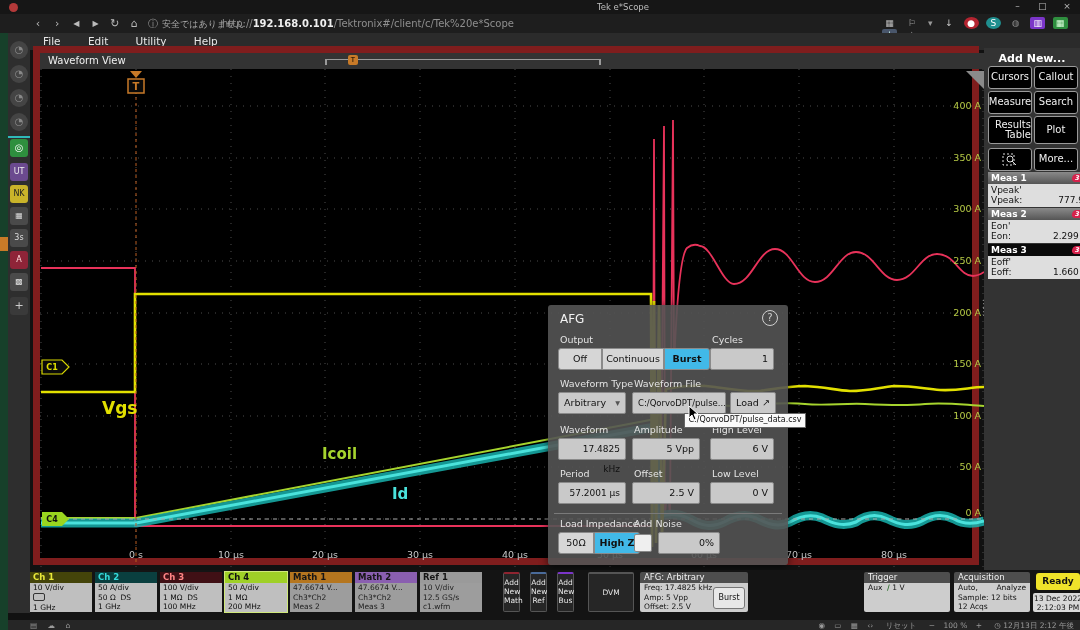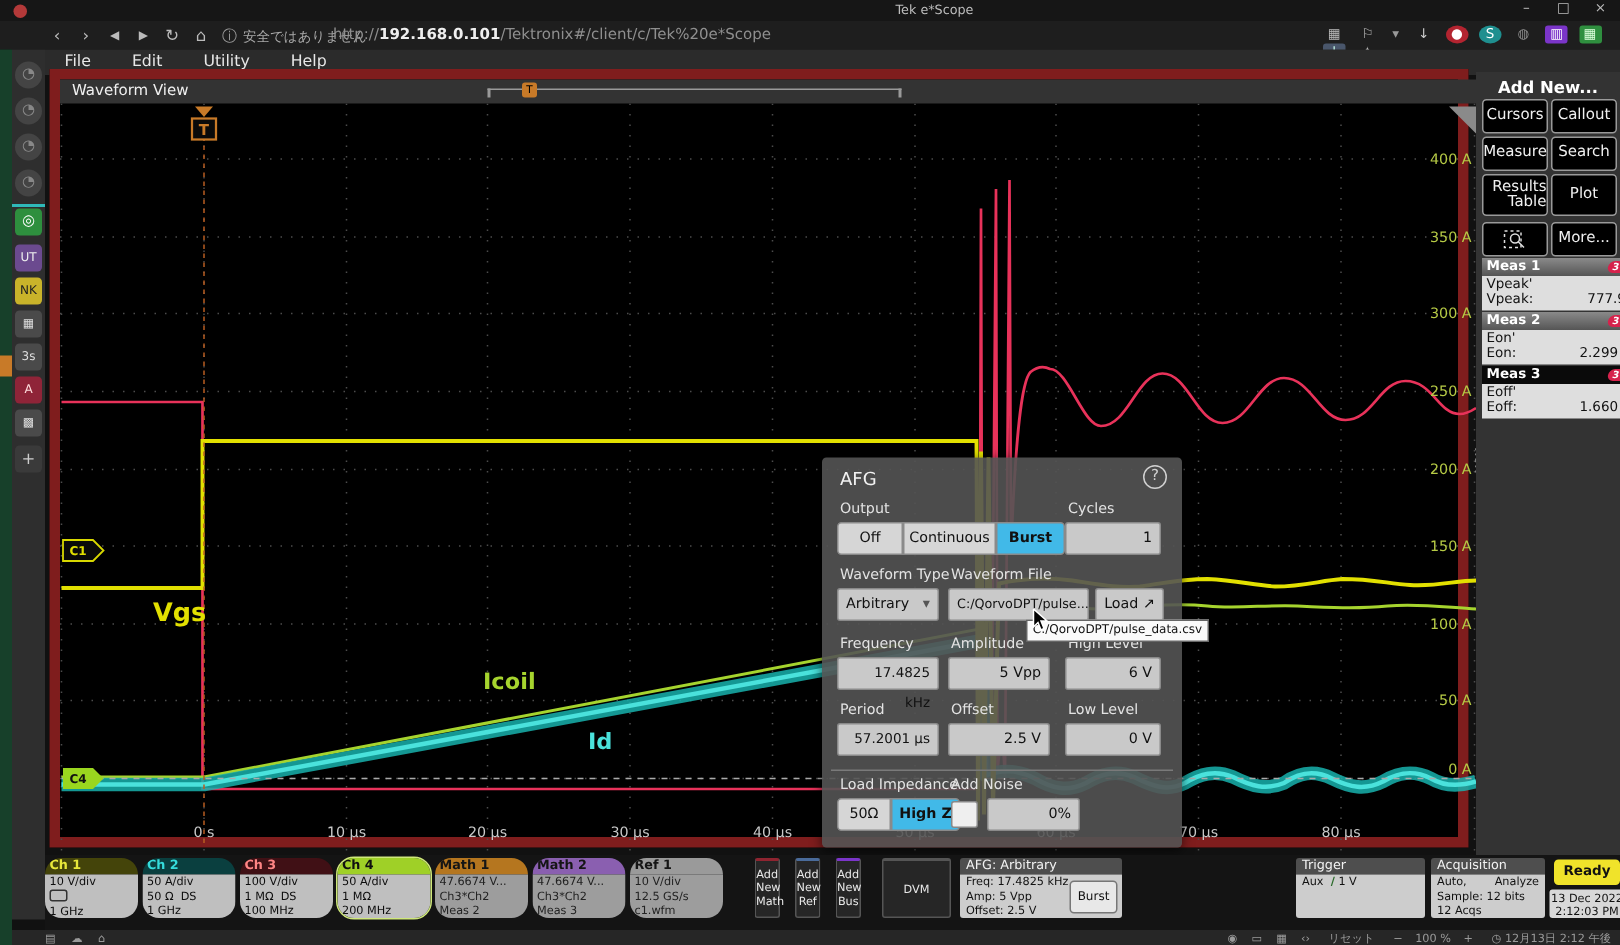--- a/index.html
+++ b/index.html
@@ -28,21 +28,21 @@
   .meas{position:absolute;left:4px;width:108px}
   .mhead{height:12px;background:linear-gradient(#8a8a8a,#555);color:#fff;font-size:9px;font-weight:bold;padding:0 3px;line-height:12px;position:relative}
   .mhead.sel{background:#0a0a0a}
   .pill{position:absolute;right:2px;top:2px;height:8px;font-size:6.5px;line-height:8px}
   .pillr{display:inline-block;background:#d6224c;color:#fff;border-radius:4px 0 0 4px;padding:0 3px;transform:skewX(-12deg)}
   .pillg{display:inline-block;background:#8a8a8a;color:#222;border-radius:0 4px 4px 0;padding:0 3px;transform:skewX(-12deg)}
   .mbody{background:#dedede;color:#111;font-size:9px;padding:1px 3px 2px}
   .mrow{display:flex;justify-content:space-between}
   
   #badges{left:30px;top:570px;width:1050px;height:50px;background:#141414}
-  .badge{position:absolute;top:2px;width:62px;height:40px;border-radius:11px;overflow:hidden}
+  .badge{position:absolute;top:2px;width:62px;height:40px;border-radius:0;overflow:hidden}
   .bhead{height:11px;font-size:8.5px;font-weight:bold;padding:0 3px;line-height:11px}
   .bbody{height:29px;background:#bfbfbf;color:#0d0d0d;font-size:7.5px;line-height:9.5px;padding:0 3px;white-space:pre}
   .dim .bbody{background:#9d9d9d;color:#222}
   .addbtn{position:absolute;top:2px;width:17px;height:40px;background:#262626;border:1px solid #555;border-top:2px solid #823;border-radius:2px;color:#e8e8e8;font-size:7.5px;text-align:center;line-height:1.2;padding-top:4px;box-sizing:border-box}
   .grpbadge{position:absolute;top:2px;height:40px;border-radius:2px;overflow:hidden}
   .gb-h{height:11px;background:#4e4e4e;color:#f2f2f2;font-size:8.5px;padding:0 4px;line-height:11px}
   .gb-b{height:29px;background:#cdcdcd;color:#111;font-size:7.5px;line-height:9.5px;padding:0 4px}
   
   #afg{left:548px;top:305px;width:240px;height:260px;background:rgba(84,84,84,0.9);border-radius:3px;box-shadow:0 2px 8px rgba(0,0,0,.6);font-size:10px;color:#e6e6e6}
   .lbl{position:absolute;font-size:9.5px;color:#e3e3e3}
@@ -262,21 +262,21 @@
     <div style="width:44px;border-radius:3px 0 0 3px">Off</div>
     <div style="width:62px">Continuous</div>
     <div class="on" style="width:46px;border-radius:0 3px 3px 0">Burst</div>
   </div>
   <div class="fld" style="left:162px;top:43px;width:64px">1</div>
   <div class="lbl" style="left:12px;top:73px">Waveform Type</div>
   <div class="lbl" style="left:86px;top:73px">Waveform File</div>
   <div class="fld" style="left:10px;top:87px;width:68px;text-align:left"><span>Arbitrary</span><span style="float:right;color:#555">▾</span></div>
   <div class="fld" style="left:84px;top:87px;width:94px;text-align:left;font-size:8.5px"><span>C:/QorvoDPT/pulse...</span><span style="float:right;color:#555">▾</span></div>
   <div class="fld" style="left:182px;top:87px;width:46px;text-align:center"><span>Load</span> <span>↗</span></div>
-  <div class="lbl" style="left:12px;top:119px">Frequency</div>
+  <div class="lbl" style="left:12px;top:119px">Waveform</div>
   <div class="lbl" style="left:86px;top:119px">Amplitude</div>
   <div class="lbl" style="left:164px;top:119px">High Level</div>
   <div class="fld" style="left:10px;top:133px;width:68px;font-size:9px">17.4825 kHz</div>
   <div class="fld" style="left:84px;top:133px;width:68px">5 Vpp</div>
   <div class="fld" style="left:162px;top:133px;width:64px">6 V</div>
   <div class="lbl" style="left:12px;top:163px">Period</div>
   <div class="lbl" style="left:86px;top:163px">Offset</div>
   <div class="lbl" style="left:164px;top:163px">Low Level</div>
   <div class="fld" style="left:10px;top:177px;width:68px;font-size:9px">57.2001 µs</div>
   <div class="fld" style="left:84px;top:177px;width:68px">2.5 V</div>

